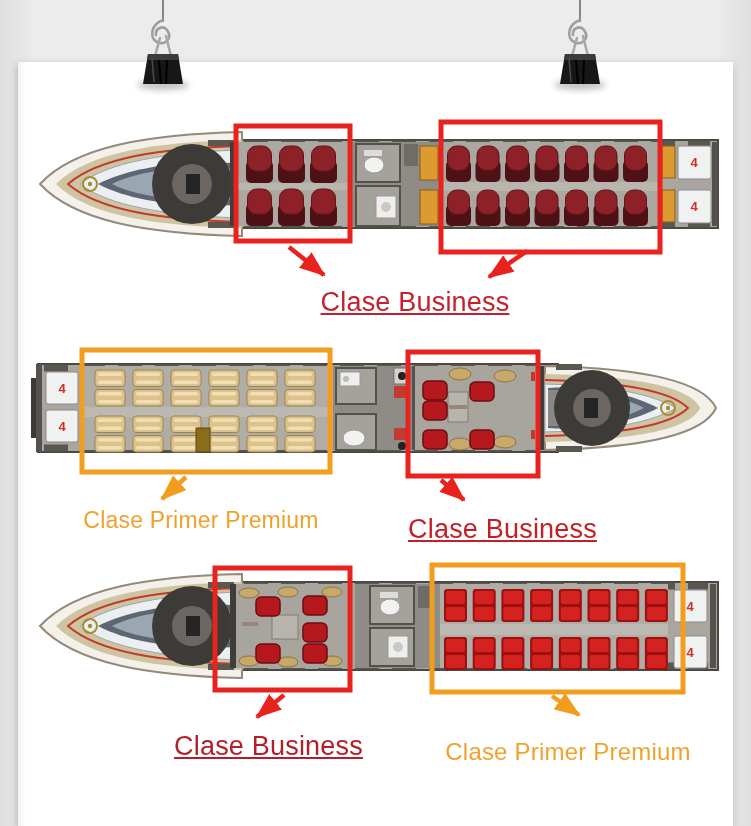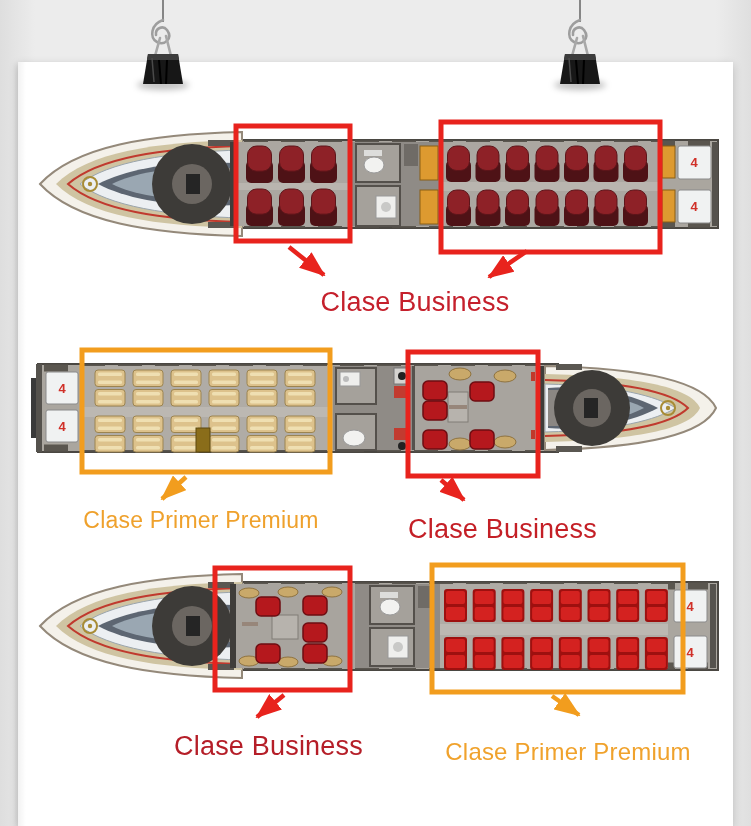--- a/index.html
+++ b/index.html
@@ -8,21 +8,21 @@
          font-family:"Liberation Sans",sans-serif;}
   .paper{position:absolute;left:18px;top:62px;width:715px;height:764px;background:#ffffff;
          box-shadow:0 3px 9px rgba(0,0,0,.18), -2px 2px 4px rgba(0,0,0,.06);}
   .paper::before{content:"";position:absolute;left:0;top:0;bottom:0;width:8px;
          background:linear-gradient(90deg,rgba(0,0,0,.05),rgba(0,0,0,0));}
   .clip{position:absolute;top:0;width:48px;height:90px;}
   .clip-shadow{position:absolute;width:52px;height:10px;border-radius:50%;
          background:rgba(0,0,0,.25);filter:blur(3px);}
   svg.fig{position:absolute;left:0;overflow:visible;}
   .caption{position:absolute;text-align:center;font-weight:500;letter-spacing:.2px;line-height:1.1;}
-  .cap-lg{font-size:27px;}
+  .cap-lg{font-size:27px;text-decoration:underline;}
   .cap-md{font-size:23px;}
   .cap-md2{font-size:24px;}
   .door-num{font-family:"Liberation Sans",sans-serif;font-size:13px;font-weight:bold;
          fill:#d03028;text-anchor:middle;}
 </style>
 </head>
 <body>
 
 <div class="scene">
   <div class="paper"></div>

